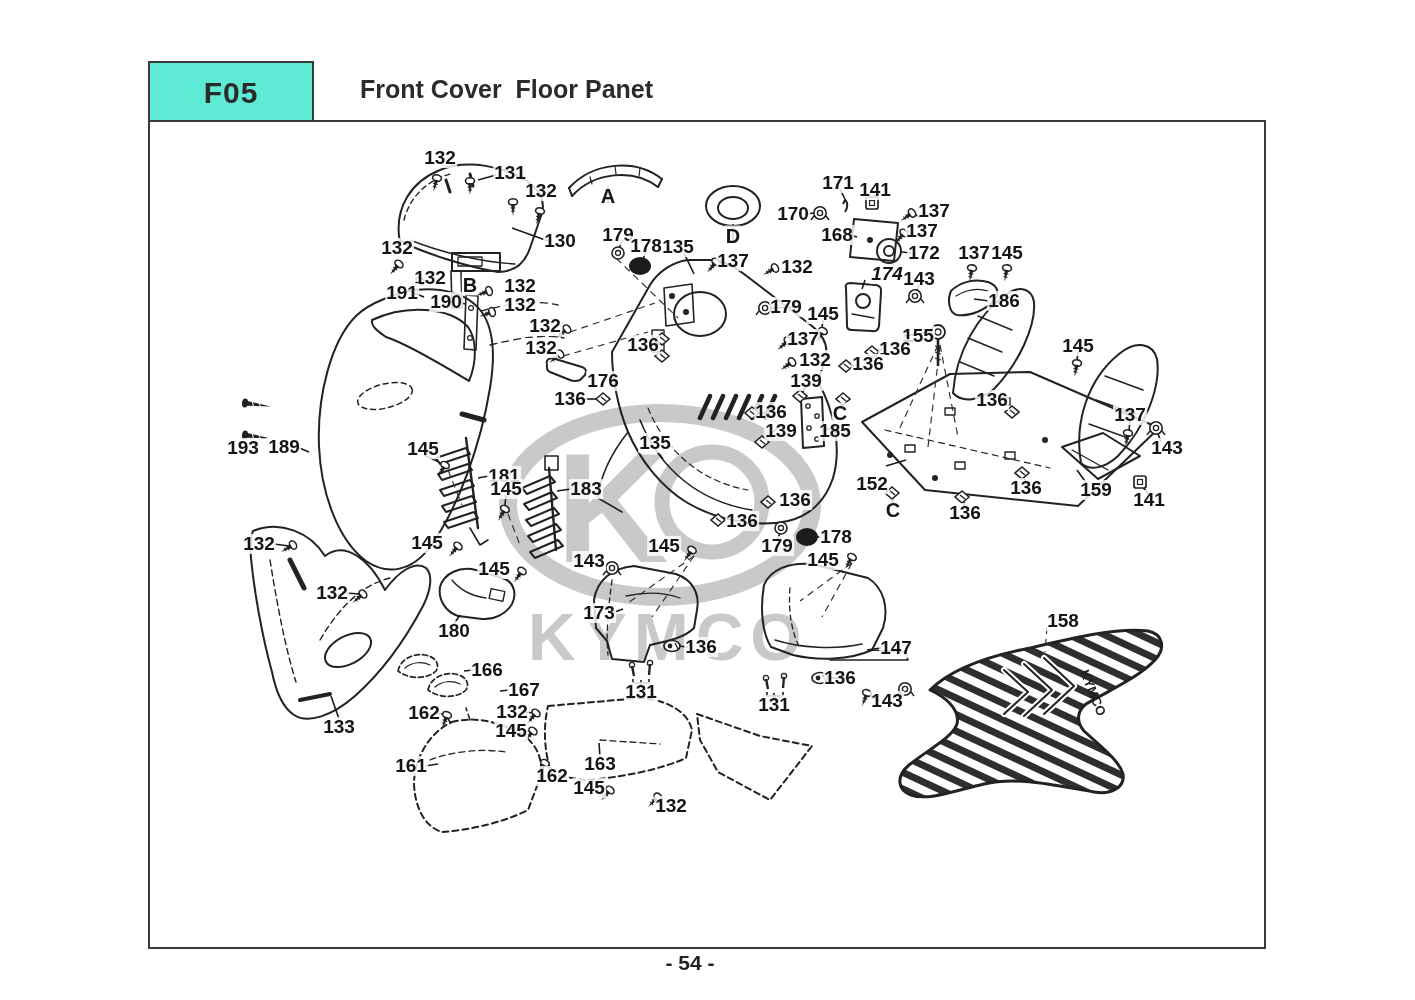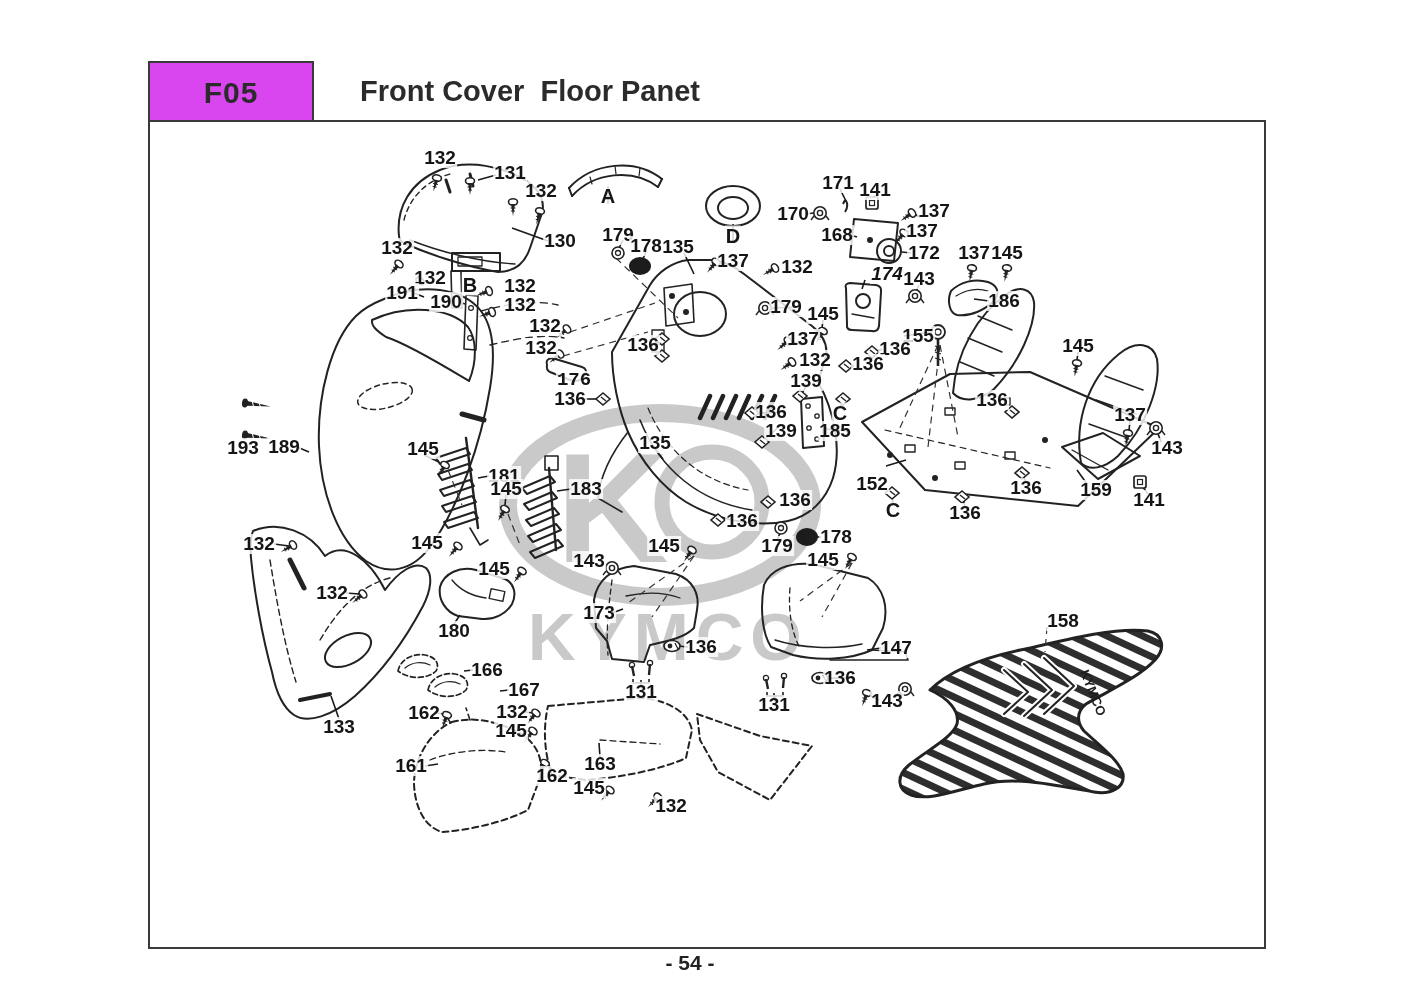--- a/index.html
+++ b/index.html
@@ -1,23 +1,23 @@
 <!DOCTYPE html>
 <html><head>
 <meta charset="utf-8">
 <style>
   html,body{margin:0;padding:0;}
   body{width:1415px;height:1000px;background:#fff;position:relative;overflow:hidden;
        font-family:"Liberation Sans","DejaVu Sans",sans-serif;color:#1a1a1a;}
   .page{position:absolute;inset:0;background:#fff;}
   .frame{position:absolute;left:148px;top:120px;width:1114px;height:825px;border:2px solid #3a3a3a;background:transparent;}
   .code-box{position:absolute;left:148px;top:61px;width:162px;height:59px;border:2px solid #3a3a3a;border-bottom:none;
-            background:#d946ef;display:flex;align-items:center;justify-content:center;}
+            background:#5eead4;display:flex;align-items:center;justify-content:center;}
   .code-box span{font-size:30px;font-weight:bold;letter-spacing:1px;color:#2b2b2b;}
-  .title{position:absolute;left:360px;top:75px;font-size:29px;font-weight:bold;color:#2b2b2b;white-space:pre;}
+  .title{position:absolute;left:360px;top:75px;font-size:25px;font-weight:bold;color:#2b2b2b;white-space:pre;}
   .footer{position:absolute;left:130px;top:951px;width:1120px;text-align:center;
           font-size:21px;font-weight:bold;color:#222;}
   svg.diagram{position:absolute;left:0;top:0;width:1415px;height:1000px;}
   .labels{position:absolute;inset:0;pointer-events:none;}
   .plabel{position:absolute;transform:translate(-50%,-50%);font-size:19px;font-weight:bold;color:#151515;
           background:rgba(255,255,255,.82);padding:0 1px;line-height:1.05;white-space:nowrap;}
   .plabel.letter{font-size:20px;}
   .wm{fill:#c9c9c9;}
 </style>
 </head>
@@ -524,21 +524,21 @@
       <span class="plabel" style="left: 487px; top: 670px;">166</span>
       <span class="plabel" style="left: 524px; top: 690px;">167</span>
       <span class="plabel" style="left: 424px; top: 713px;">162</span>
       <span class="plabel" style="left: 512px; top: 712px;">132</span>
       <span class="plabel" style="left: 511px; top: 731px;">145</span>
       <span class="plabel" style="left: 411px; top: 766px;">161</span>
       <span class="plabel" style="left: 552px; top: 776px;">162</span>
       <span class="plabel" style="left: 600px; top: 764px;">163</span>
       <span class="plabel" style="left: 589px; top: 788px;">145</span>
       <span class="plabel" style="left: 671px; top: 806px;">132</span>
-      <span class="plabel" style="left: 574px; top: 381px; font-family: Liberation Mono, monospace;">176</span>
+      <span class="plabel" style="left: 603px; top: 381px;">176</span>
       <span class="plabel" style="left: 570px; top: 399px;">136</span>
       <span class="plabel" style="left: 397px; top: 248px;">132</span>
       <span class="plabel" style="left: 430px; top: 278px;">132</span>
       <span class="plabel" style="left: 402px; top: 293px;">191</span>
       <span class="plabel" style="left: 446px; top: 302px;">190</span>
       <span class="plabel letter" style="left: 470px; top: 285px;">B</span>
       <span class="plabel" style="left: 520px; top: 286px;">132</span>
       <span class="plabel" style="left: 520px; top: 305px;">132</span>
       <span class="plabel" style="left: 545px; top: 326px;">132</span>
       <span class="plabel" style="left: 541px; top: 348px;">132</span>

